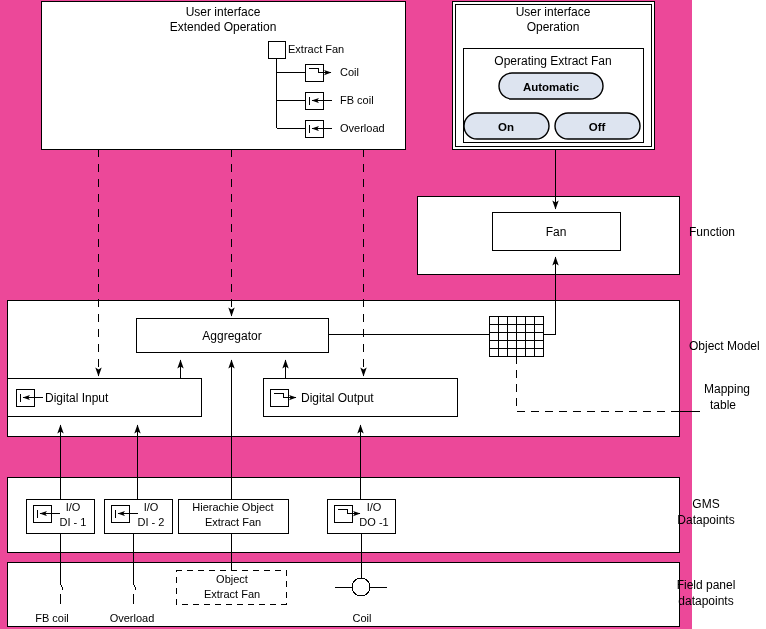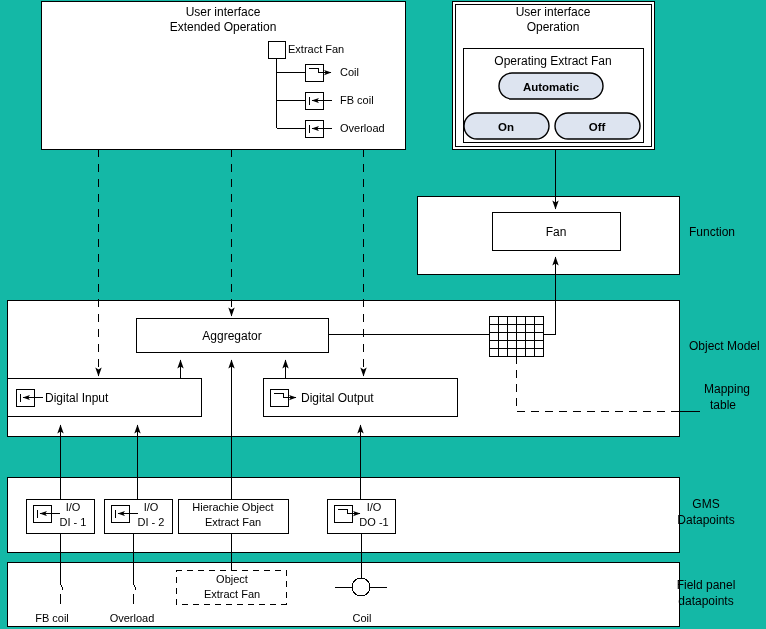--- a/index.html
+++ b/index.html
@@ -1,16 +1,16 @@
 <!DOCTYPE html>
 <html><head>
 <meta charset="utf-8">
 <style>
   html,body{margin:0;padding:0;background:#ffffff;}
-  #stage{position:relative;width:766px;height:629px;background:#14b8a6;
+  #stage{position:relative;width:692px;height:629px;background:#ec4899;
          font-family:"Liberation Sans","DejaVu Sans",sans-serif;}
   svg{position:absolute;left:0;top:0;}
   text{font-family:"Liberation Sans","DejaVu Sans",sans-serif;fill:#000;}
   .t11{font-size:11px;}
   .t11b{font-size:11.5px;font-weight:bold;}
   .t12{font-size:12px;}
 </style>
 </head>
 <body>
 

